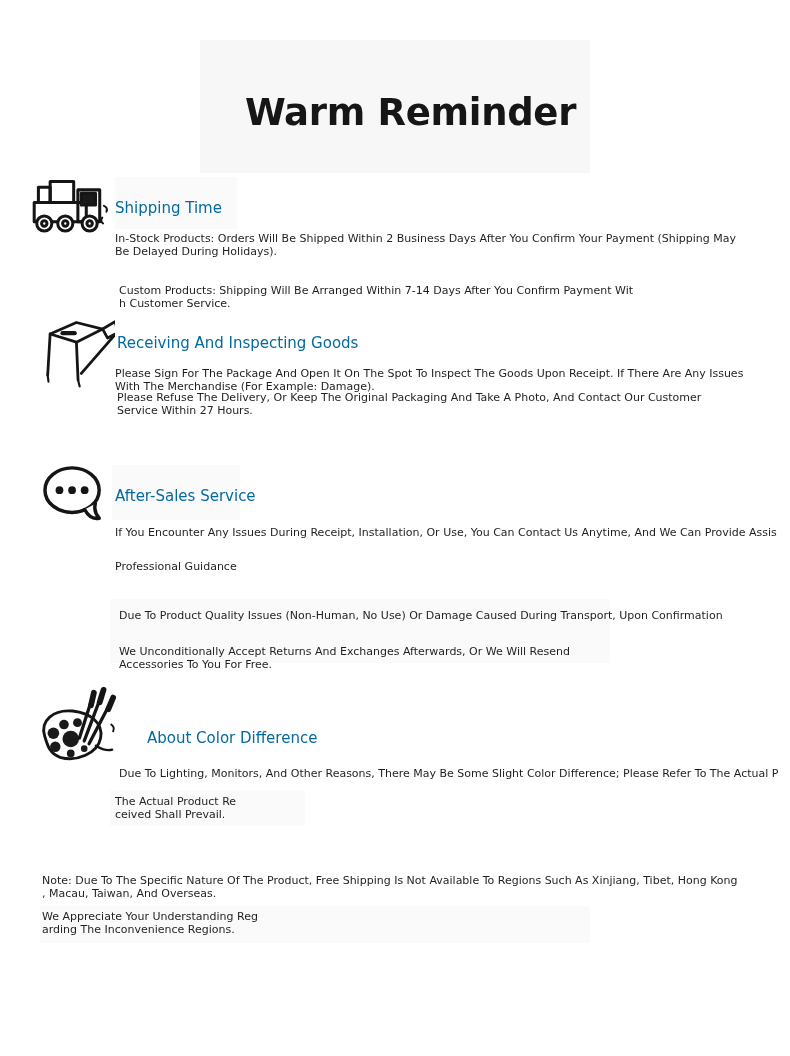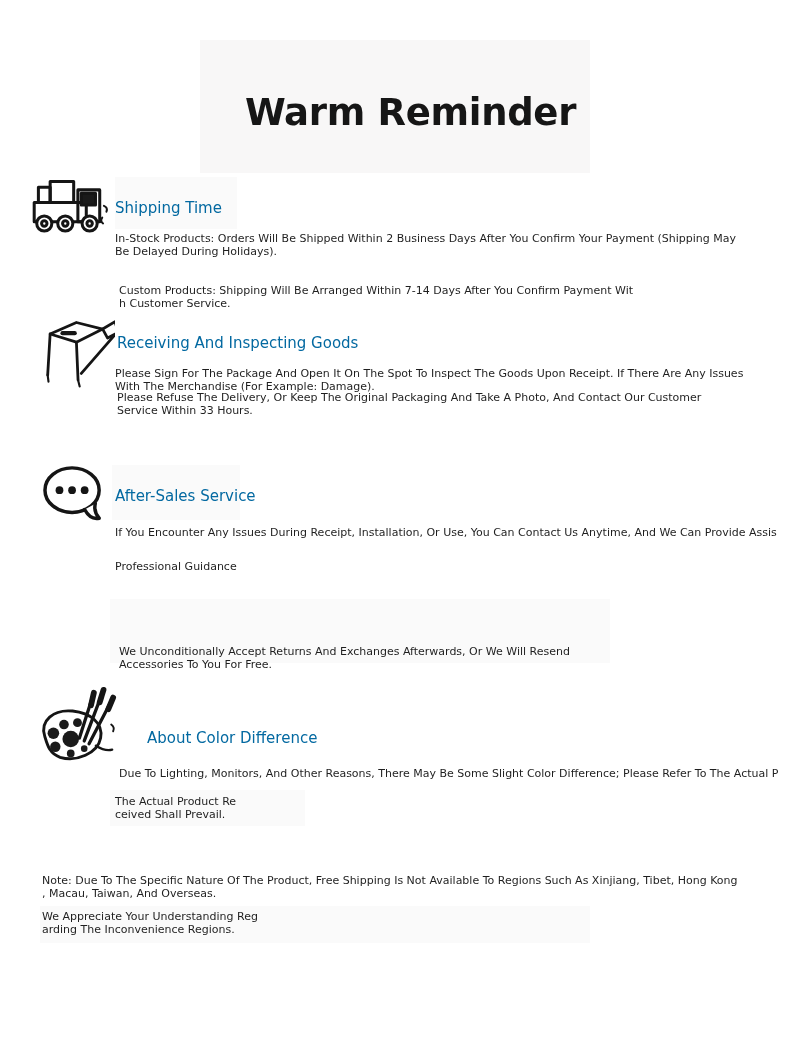--- a/index.html
+++ b/index.html
@@ -68,34 +68,35 @@
       <path d="M94 30 L54 76"></path>
       <path d="M31 27 L46 27" stroke-width="5"></path>
       <path d="M13 78 L14 86" stroke-width="2.6"></path>
       <path d="M50 84 L52 92" stroke-width="2.6"></path>
     </svg>
   </div>
   <div class="heading" style="left:117px; top:326px;margin-top:8px;">Receiving And Inspecting Goods</div>
   <div class="para" style="left:115px; top:359px; width:660px;margin-top:8px;">Please Sign For The Package And Open It On The Spot To Inspect The Goods Upon Receipt. If There Are Any Issues
 With The Merchandise (For Example: Damage).</div>
   <div class="para" style="left:117px; top:391px; width:660px;">Please Refuse The Delivery, Or Keep The Original Packaging And Take A Photo, And Contact Our Customer
-Service Within 33 Hours.</div>
+Service Within 27 Hours.</div>
 
   <div class="icon" style="left:40px; top:464px;">
     <svg width="68" height="60" viewBox="0 0 70 62" fill="none" stroke="#151515" stroke-width="3.6" stroke-linejoin="round" stroke-linecap="round">
       <ellipse cx="33" cy="27" rx="28" ry="23"></ellipse>
       <path d="M46 47 Q52 58 61 56 Q55 49 57 41" fill="#ffffff"></path>
       <circle cx="20" cy="27" r="4" fill="#151515" stroke="none"></circle>
       <circle cx="33" cy="27" r="4" fill="#151515" stroke="none"></circle>
       <circle cx="46" cy="27" r="4" fill="#151515" stroke="none"></circle>
     </svg>
   </div>
   <div class="heading" style="left:115px; top:487px;">After-Sales Service</div>
   <div class="para nowrap" style="left:115px; top:526px;">If You Encounter Any Issues During Receipt, Installation, Or Use, You Can Contact Us Anytime, And We Can Provide Assis</div>
   <div class="para" style="left:115px; top:560px; width:400px;">Professional Guidance</div>
+  <div class="para" style="left:119px; top:609px; width:660px;">Due To Product Quality Issues (Non-Human, No Use) Or Damage Caused During Transport, Upon Confirmation</div>
   <div class="para" style="left:119px; top:633px; width:660px;margin-top:12px;">We Unconditionally Accept Returns And Exchanges Afterwards, Or We Will Resend
 Accessories To You For Free.</div>
 
   <div class="icon" style="left:36px; top:686px;">
     <svg width="82" height="80" viewBox="0 0 85 83" fill="none" stroke="#151515" stroke-width="3" stroke-linejoin="round" stroke-linecap="round">
       <path d="M9 52 C4 36 18 24 38 26 C56 28 70 38 67 54 C64 70 42 79 25 74 C14 70 12 62 9 52 Z"></path>
       <path d="M62 62 Q72 68 79 66" stroke-width="2.4"></path>
       <circle cx="18" cy="49" r="6" fill="#1a1a1a" stroke="none"></circle>
       <circle cx="29" cy="40" r="5" fill="#1a1a1a" stroke="none"></circle>
       <circle cx="43" cy="38" r="4.6" fill="#1a1a1a" stroke="none"></circle>

